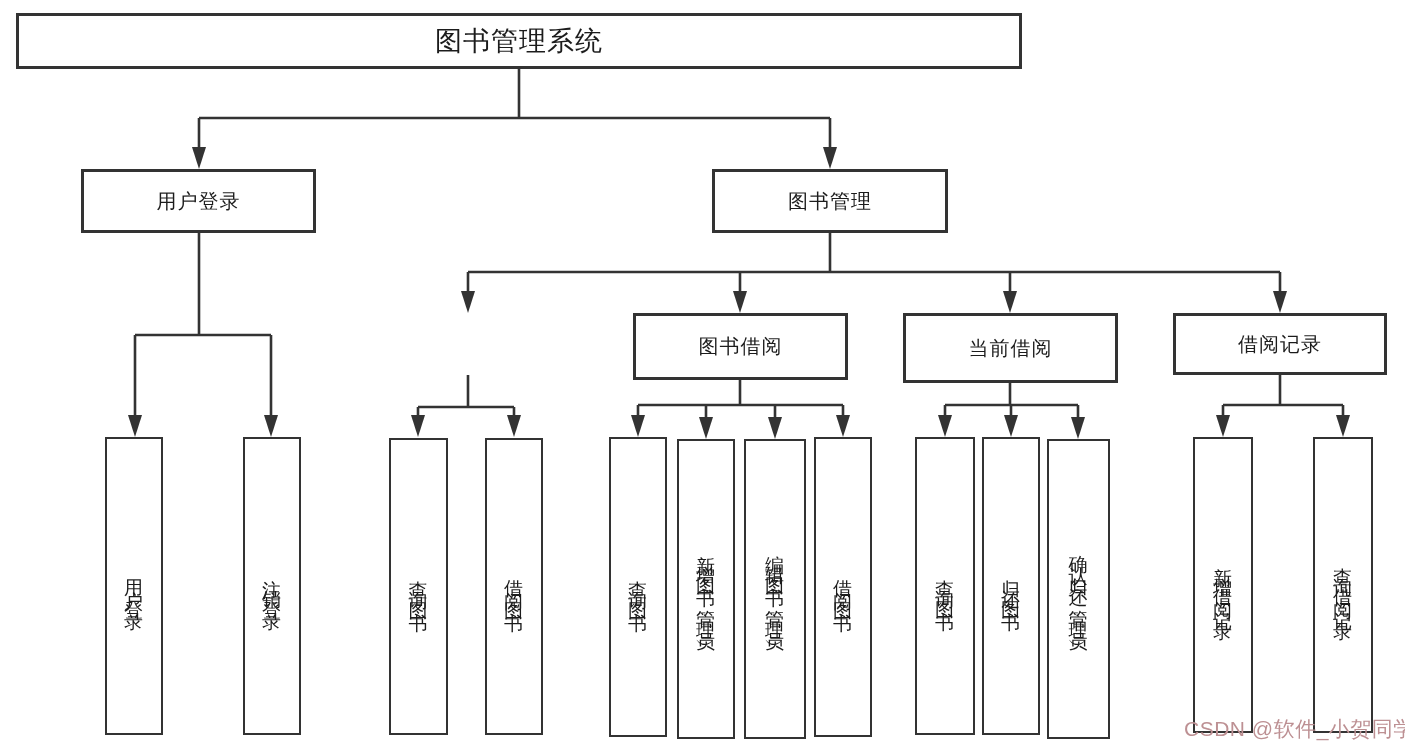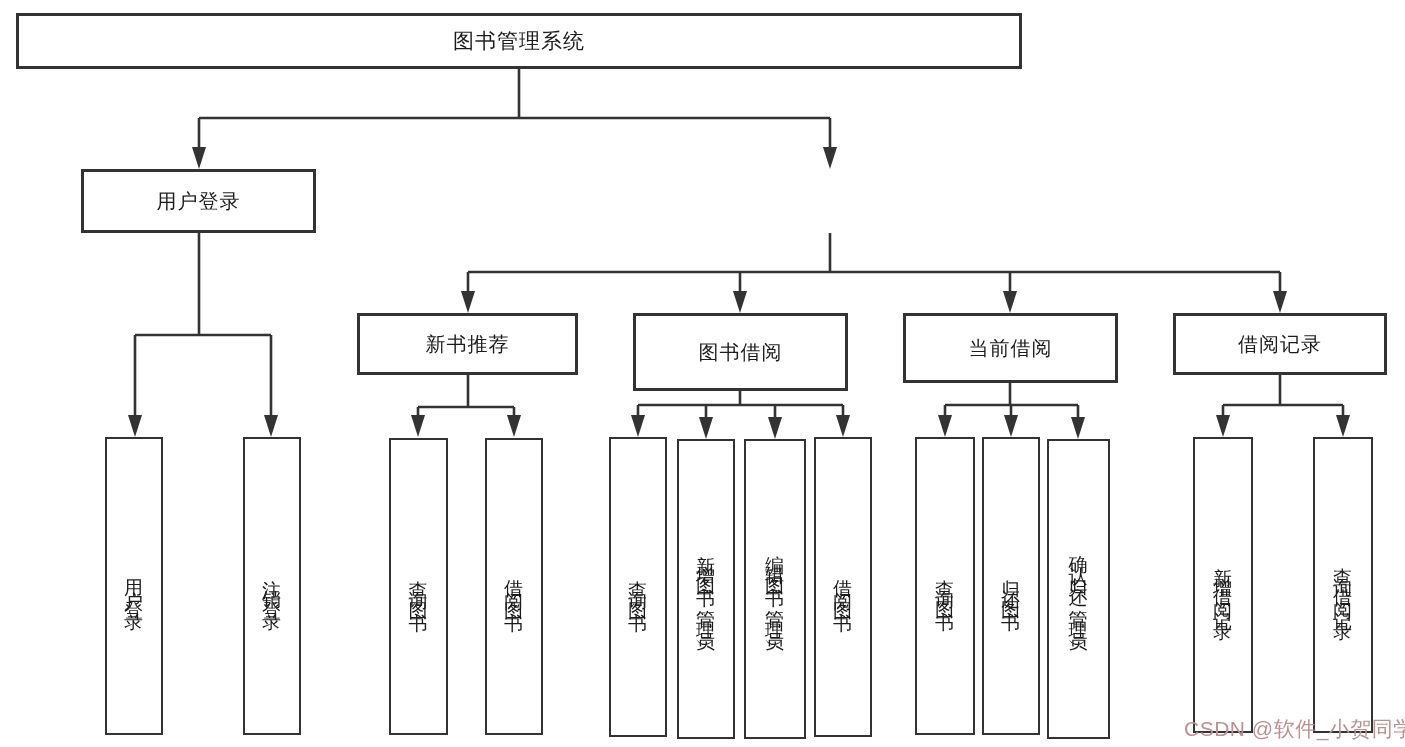--- a/index.html
+++ b/index.html
@@ -21,21 +21,21 @@
   #connector-layer path{stroke:var(--line);stroke-width:2.6;fill:none;}
   #connector-layer polygon{fill:var(--line);stroke:none;}
   .node{
     position:absolute;
     box-sizing:border-box;
     border:3px solid var(--line);
     background:var(--background);
     display:flex;align-items:center;justify-content:center;
   }
   .hbox{font-size:20px;letter-spacing:1px;white-space:nowrap;}
-  .root-box{font-size:21px;}
+  .root-box{font-size:27px;}
   .vbox{
     writing-mode:vertical-rl;
     text-orientation:mixed;
     font-size:19px;
     letter-spacing:11px;
     line-height:1;
     border-width:2.6px;
   }
   #watermark{
     position:absolute;
@@ -83,23 +83,23 @@
     <polygon points="1071,417 1085,417 1078,439"></polygon>
 
     <path d="M1280 375 V405 M1223 405 H1343 M1223 405 V416 M1343 405 V416"></path>
     <polygon points="1216,415 1230,415 1223,437"></polygon>
     <polygon points="1336,415 1350,415 1343,437"></polygon>
   </svg>
 
   <div class="node hbox root-box" style="left:16px;top:13px;width:1006px;height:56px;">图书管理系统</div>
 
   <div class="node hbox" style="left:81px;top:169px;width:235px;height:64px;">用户登录</div>
+  <div class="node hbox" style="left:712px;top:169px;width:236px;height:64px;">图书管理</div>
 
-  <div class="node hbox" style="left:357px;top:313px;width:221px;height:62px;">新书推荐</div>
-  <div class="node hbox" style="left:633px;top:313px;width:215px;height:78px;">图书借阅</div>
+  <div class="node hbox" style="left:633px;top:313px;width:215px;height:67px;">图书借阅</div>
   <div class="node hbox" style="left:903px;top:313px;width:215px;height:70px;">当前借阅</div>
   <div class="node hbox" style="left:1173px;top:313px;width:214px;height:62px;font-family:Liberation Mono, monospace;">借阅记录</div>
 
   <div class="node vbox" style="left:105px;top:437px;width:58px;height:298px;">用户登录</div>
   <div class="node vbox" style="left:243px;top:437px;width:58px;height:298px;">注销登录</div>
 
   <div class="node vbox" style="left:389px;top:438px;width:59px;height:297px;">查询图书</div>
   <div class="node vbox" style="left:485px;top:438px;width:58px;height:297px;">借阅图书</div>
 
   <div class="node vbox" style="left:609px;top:437px;width:58px;height:300px;">查询图书</div>

